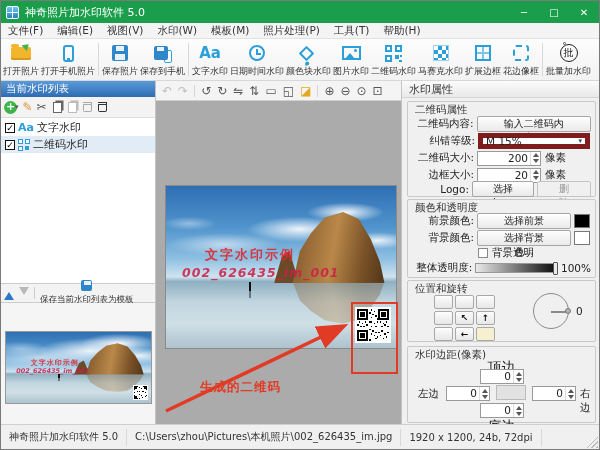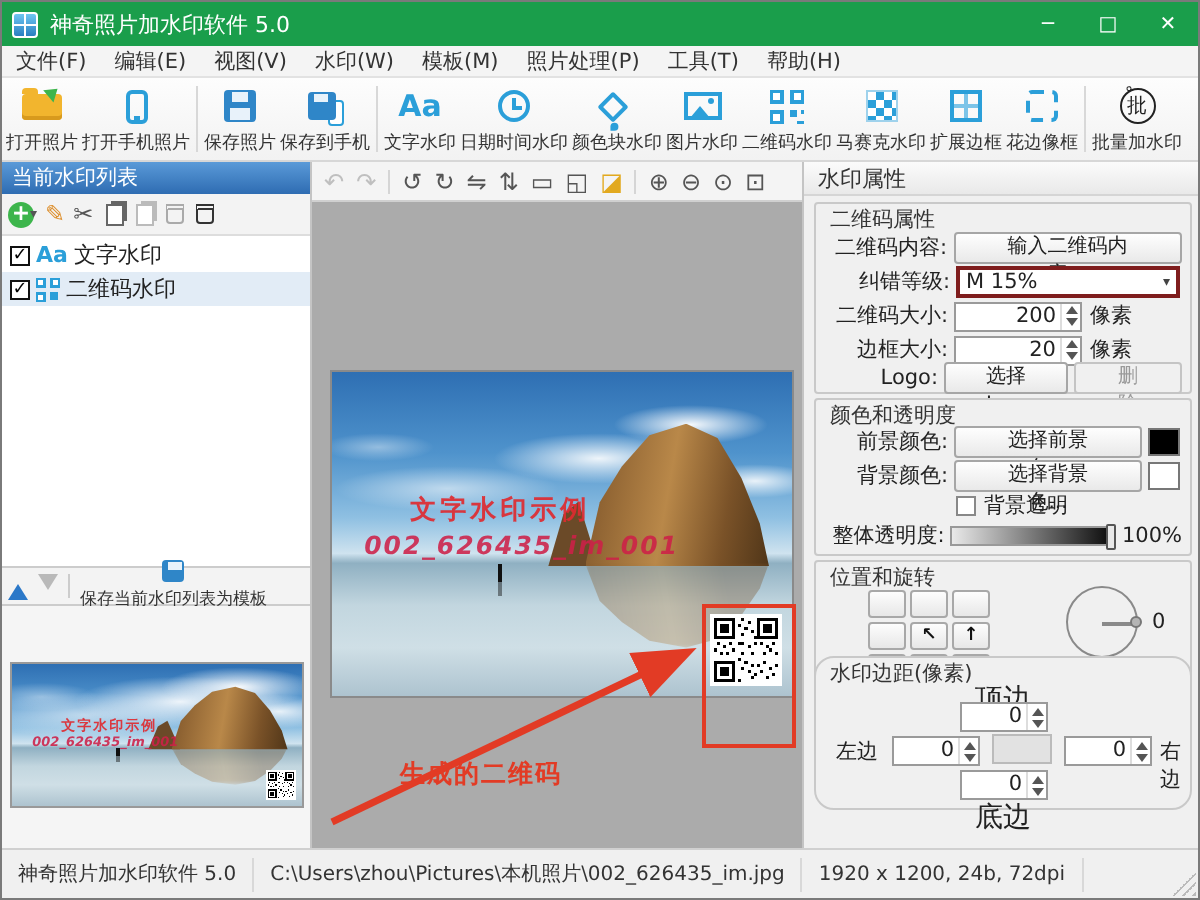--- a/index.html
+++ b/index.html
@@ -132,27 +132,27 @@
   .arrow-svg{position:absolute;left:0;top:0;pointer-events:none;}
   .annotation-text{position:absolute;left:44px;top:278px;color:#e23b25;font-size:12.5px;font-weight:bold;letter-spacing:1px;}
   
   .props-header{position:absolute;left:0;right:0;top:0;height:17px;background:linear-gradient(#fbfbfb,#e9e9e9);
                 border-bottom:1px solid #d5d5d5;font-size:11px;color:#333;display:flex;align-items:center;padding-left:7px;}
   .grp{position:absolute;left:5px;right:5px;border:1px solid #c9c9c9;border-radius:2px;background:#f0f0f0;}
   .grp-title{position:absolute;top:1px;left:7px;font-size:10.5px;color:#333;}
   .g1{top:20px;height:96px;}
   .g2{top:118px;height:79px;}
   .g3{top:199px;height:62px;}
-  .g4{top:247px;height:77px;border-radius:10px;}
+  .g4{top:265px;height:77px;}
   .prow{position:absolute;left:4px;right:4px;display:flex;align-items:center;font-size:10.5px;height:16px;}
   .plabel{width:62px;text-align:right;margin-right:3px;white-space:nowrap;}
   .btn{background:linear-gradient(#fefefe,#e9e9e9);border:1px solid #a6a6a6;border-radius:2px;
        font-size:10px;height:16px;line-height:14px;text-align:center;color:#222;padding:0 20px;}
   .btn.disabled{color:#9a9a9a;background:#f0f0f0;border-color:#c4c4c4;}
-  .combo{width:112px;height:16px;background:#fff;border:2px solid #7f1d1d;display:flex;align-items:center;font-size:10.5px;padding-left:3px;position:relative;}
+  .combo{width:112px;height:16px;background:#fff;border:5px solid #7f1d1d;display:flex;align-items:center;font-size:10.5px;padding-left:3px;position:relative;}
   .combo .caret{position:absolute;right:3px;font-size:7px;color:#444;}
   .spinbox{display:flex;width:64px;height:15px;border:1px solid #9a9a9a;background:#fff;}
   .spinbox .val{flex:1;text-align:right;padding-right:2px;font-size:10.5px;line-height:13px;}
   .spinbtns{width:10px;display:flex;flex-direction:column;align-items:center;justify-content:center;gap:2px;border-left:1px solid #ddd;}
   .sp-up{width:0;height:0;border:3px solid transparent;border-bottom:4px solid #555;margin-top:-2px;}
   .sp-dn{width:0;height:0;border:3px solid transparent;border-top:4px solid #555;margin-bottom:-2px;}
   .swatch{width:16px;height:14px;border:1px solid #777;margin-left:3px;}
   .chk-sm{width:10px;height:10px;border:1px solid #888;background:#fff;margin-right:4px;}
   .slider-track{width:84px;height:10px;border:1px solid #999;background:linear-gradient(90deg,#e9e9e9,#0a0a0a);position:relative;margin-right:4px;}
   .slider-handle{position:absolute;right:-2px;top:-2px;width:5px;height:13px;background:#e8e8e8;border:1px solid #555;border-radius:1px;}

